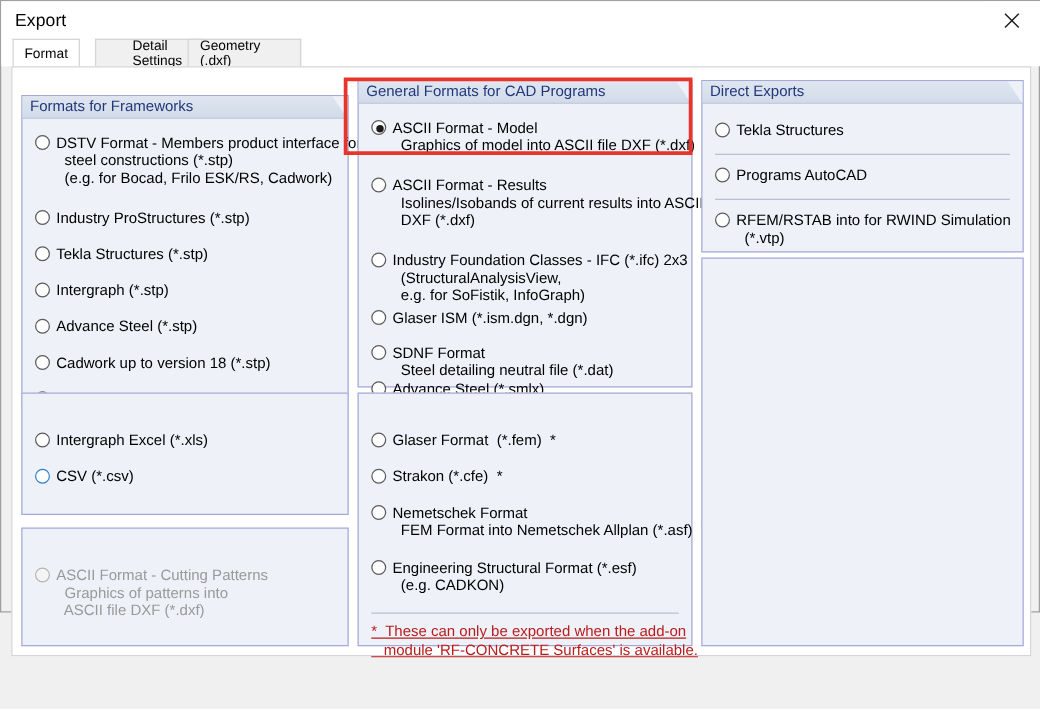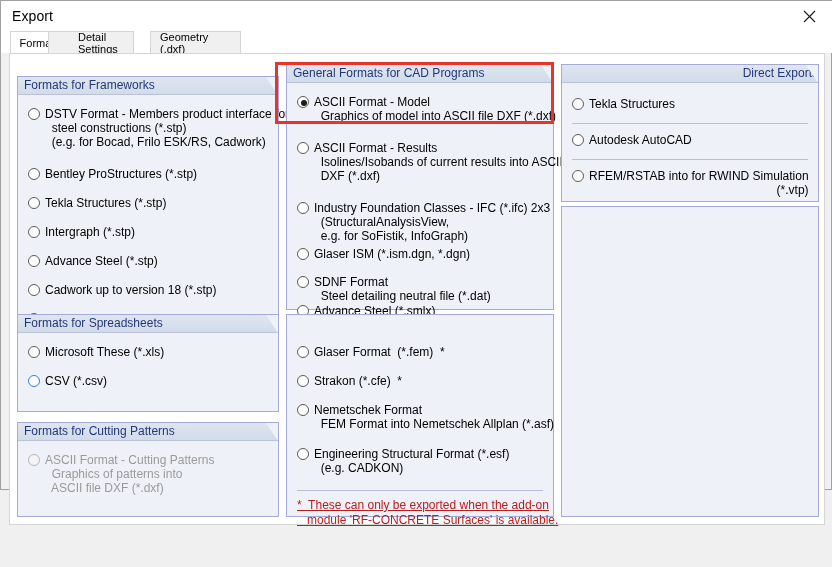--- a/index.html
+++ b/index.html
@@ -110,39 +110,39 @@
     <div class="close-btn">
       <svg width="13" height="13" viewBox="0 0 13 13">
         <line x1="1" y1="1" x2="12" y2="12" stroke="#1a1a1a" stroke-width="1.1"></line>
         <line x1="12" y1="1" x2="1" y2="12" stroke="#1a1a1a" stroke-width="1.1"></line>
       </svg>
     </div>
   </div>
 
   <div class="tabstrip">
     <div class="tab active" style="left:9px;width:54px;">Format</div>
-    <div class="tab" style="left:47px;width:86px;padding-left:29px;">Detail Settings</div>
+    <div class="tab" style="left:75px;width:86px;padding-left:29px;">Detail Settings</div>
     <div class="tab" style="left:149px;width:91px;">Geometry (.dxf)</div>
   </div>
 
   <div class="content">
 
     <div class="group" style="left:7px;top:10px;width:262px;height:246px;margin-top:12px;">
       <div class="ghead">Formats for Frameworks</div>
       <div class="gbody">
 
         <div class="radio-row" style="left:10px;top:12px;">
           <span class="rb"></span>
           <span class="rlabel">DSTV Format - Members product interface for
   steel constructions (*.stp)
   (e.g. for Bocad, Frilo ESK/RS, Cadwork)</span>
         </div>
         <div class="radio-row" style="left:10px;top:72px;">
           <span class="rb"></span>
-          <span class="rlabel">Bentley ProStructures (*.stp)</span>
+          <span class="rlabel">Industry ProStructures (*.stp)</span>
         </div>
         <div class="radio-row" style="left:10px;top:101px;">
           <span class="rb"></span>
           <span class="rlabel">Tekla Structures (*.stp)</span>
         </div>
         <div class="radio-row" style="left:10px;top:130px;">
           <span class="rb"></span>
           <span class="rlabel">Intergraph (*.stp)</span>
         </div>
         <div class="radio-row" style="left:10px;top:159px;">
@@ -155,35 +155,33 @@
         </div>
         <div class="radio-row" style="left:10px;top:217px;">
           <span class="rb"></span>
           <span class="rlabel">CIS/2 (*.stp)</span>
         </div>
 
       </div>
     </div>
 
     <div class="group" style="left:7px;top:260px;width:262px;height:98px;">
-      <div class="ghead">Formats for Spreadsheets</div>
-      <div class="gbody">
-        <div class="radio-row" style="left:10px;top:12px;">
-          <span class="rb"></span>
-          <span class="rlabel">Microsoft These (*.xls)</span>
+      <div class="gbody">
+        <div class="radio-row" style="left:10px;top:12px;">
+          <span class="rb"></span>
+          <span class="rlabel">Intergraph Excel (*.xls)</span>
         </div>
         <div class="radio-row" style="left:10px;top:41px;">
           <span class="rb hover"></span>
           <span class="rlabel">CSV (*.csv)</span>
         </div>
       </div>
     </div>
 
     <div class="group" style="left:7px;top:368px;width:262px;height:95px;">
-      <div class="ghead">Formats for Cutting Patterns</div>
       <div class="gbody">
         <div class="radio-row" style="left:10px;top:12px;">
           <span class="rb disabled"></span>
           <span class="rlabel disabled">ASCII Format - Cutting Patterns
   Graphics of patterns into
   ASCII file DXF (*.dxf)</span>
         </div>
       </div>
     </div>
 
@@ -244,31 +242,31 @@
           <span class="rb"></span>
           <span class="rlabel">Engineering Structural Format (*.esf)
   (e.g. CADKON)</span>
         </div>
         <div class="sep" style="left:10px;top:157px;width:246px;"></div>
         <div class="footnote" style="left:10px;top:165px;">*  These can only be exported when the add-on
    module 'RF-CONCRETE Surfaces' is available.</div>
       </div>
     </div>
 
-    <div class="group" style="left:551px;top:10px;width:258px;height:138px;text-align:right;">
+    <div class="group" style="left:551px;top:10px;width:258px;height:138px;">
       <div class="ghead">Direct Exports</div>
       <div class="gbody">
         <div class="radio-row" style="left:10px;top:14px;">
           <span class="rb"></span>
           <span class="rlabel">Tekla Structures</span>
         </div>
         <div class="sep" style="left:10px;top:40px;width:236px;"></div>
         <div class="radio-row" style="left:10px;top:50px;">
           <span class="rb"></span>
-          <span class="rlabel">Autodesk AutoCAD</span>
+          <span class="rlabel">Programs AutoCAD</span>
         </div>
         <div class="sep" style="left:10px;top:76px;width:236px;"></div>
         <div class="radio-row" style="left:10px;top:86px;">
           <span class="rb"></span>
           <span class="rlabel">RFEM/RSTAB into for RWIND Simulation
   (*.vtp)</span>
         </div>
       </div>
     </div>
 

